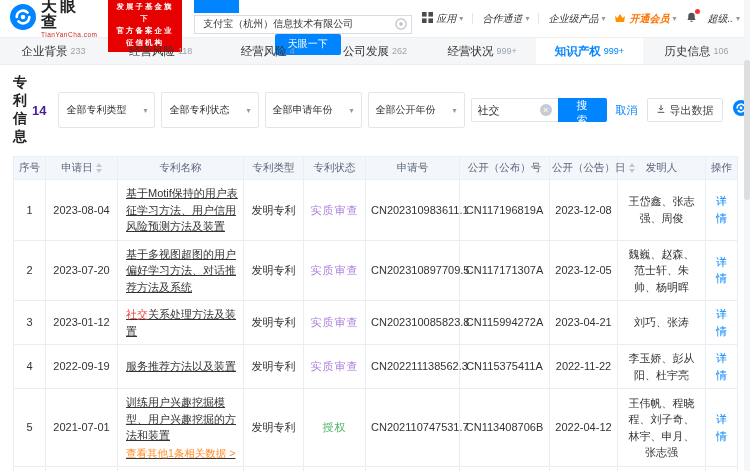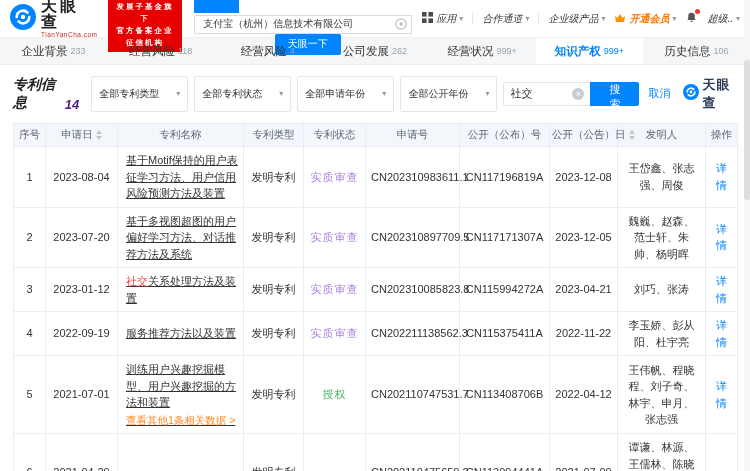--- a/index.html
+++ b/index.html
@@ -38,21 +38,21 @@
   
   .tabbar { display:flex; height:27px; background:#f5f6f7; border-bottom:1px solid #ececec; }
   .tab { flex:1; display:flex; align-items:center; justify-content:center; gap:3px;
          font-size:11.5px; color:#333; cursor:pointer; }
   .tab .tcount { font-size:9px; color:#9aa3ad; }
   .tab.active { background:#fff; color:#0084ff; font-weight:bold; }
   .tab.active .tcount { color:#0084ff; font-weight:normal; }
 
   
   .toolbar { display:flex; align-items:center; padding:9px 13px 10px; gap:6px; }
-  .ttl { display:flex; align-items:flex-end; gap:5px;font-style:italic; }
+  .ttl { display:flex; align-items:center; gap:5px; }
   .ttl .name { font-size:14px; font-weight:bold; color:#222; }
   .ttl .cnt { font-size:13px; font-weight:bold; color:#4c1d95; }
   .spacer { flex:1; }
   .dd { height:36px; display:flex; align-items:center; gap:17px; padding:0 7px;
         border:1px solid #e2e6ea; border-radius:2px; font-size:10px; color:#333;
         background:#fff; cursor:pointer; white-space:nowrap; }
   .kw { display:flex; height:24px; }
   .kwbox { display:flex; align-items:center; border:1px solid #e2e6ea; border-right:none;
            border-radius:2px 0 0 2px; padding:0 6px; background:#fff; }
   .kwbox input { border:none; outline:none; width:62px; font-size:11px; color:#333; font-family:inherit; }
@@ -227,20 +227,27 @@
     <span class="caret">▾</span>
   </div>
   <div class="kw">
     <span class="kwbox">
       <input value="社交" style="">
       <span class="clear">×</span>
     </span>
     <button class="kwbtn">搜索</button>
   </div>
   <span class="cancel">取消</span>
+  <button class="export">
+    <span><svg width="10" height="10" viewBox="0 0 12 12">
+          <path d="M6 1v6M3.5 4.8L6 7.3l2.5-2.5" stroke="#555" stroke-width="1.2" fill="none"></path>
+          <path d="M2 10h8" stroke="#555" stroke-width="1.2"></path>
+        </svg></span>
+    <span>导出数据</span>
+  </button>
   <div class="wm">
     <span>
       <svg width="16" height="16" viewBox="0 0 24 24">
           <circle cx="12" cy="12" r="12" fill="#0084ff"></circle>
           <path d="M6.2 12a5.8 5.8 0 0 1 10-4" stroke="#fff" stroke-width="2.4" fill="none" stroke-linecap="round"></path>
           <path d="M17.8 12a5.8 5.8 0 0 1-10 4" stroke="#fff" stroke-width="2.4" fill="none" stroke-linecap="round"></path>
           <circle cx="12" cy="12" r="2.1" fill="#fff"></circle>
         </svg>
     </span>
     <span class="wmtxt">天眼查</span>

